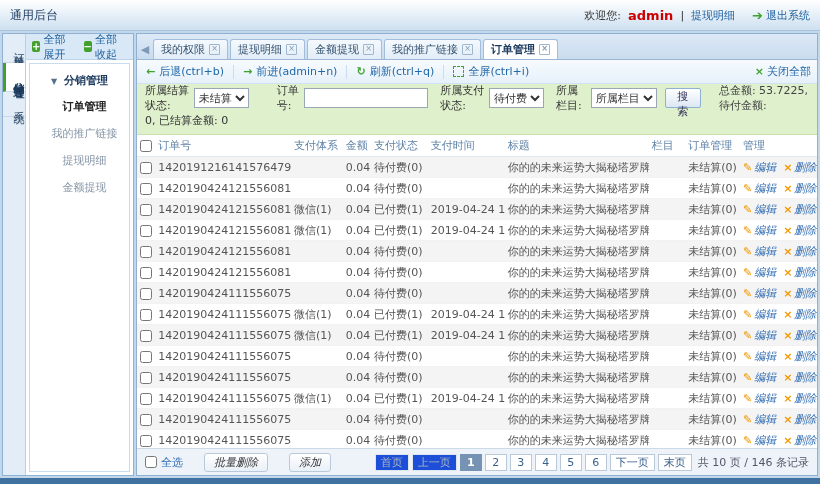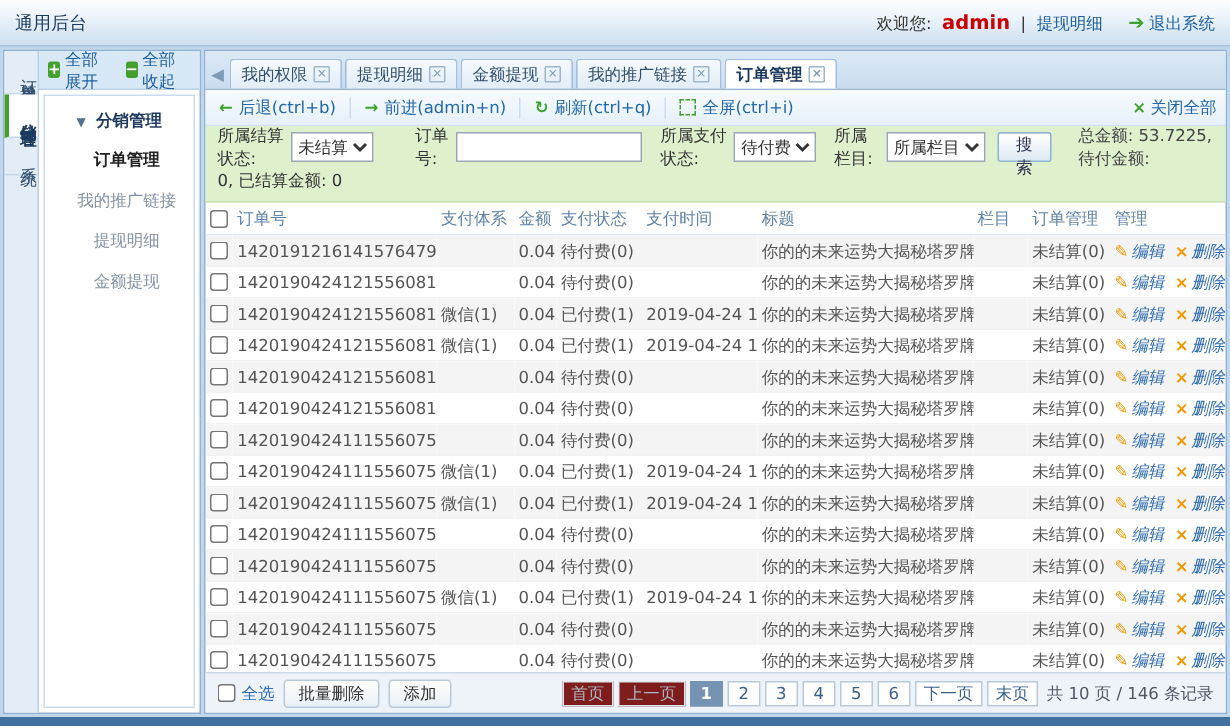--- a/index.html
+++ b/index.html
@@ -84,29 +84,29 @@
   .c-check{width:18px;} .c-no{width:134px;} .c-sys{width:51px;} .c-amt{width:28px;}
   .c-pstat{width:56px;} .c-ptime{width:76px;} .c-title{width:142px;} .c-cat{width:36px;}
   .c-settle{width:54px;} .c-mgmt{width:76px;}
   input[type=checkbox]{width:12px;height:12px;margin:0;vertical-align:middle;}
   .op-link{color:#2f6cb3;text-decoration:none;margin-right:7px;cursor:pointer;font-style:italic;}
   .op-icon{color:#f39800;font-weight:bold;margin-right:2px;}
 
   
   .footerbar{height:26px;background:#eef3f9;border-top:1px solid #ccd9e6;display:flex;
              align-items:center;padding:0 8px;flex:0 0 auto;}
-  .fbtn{height:19px;padding:0 9px;margin-left:6px;border:1px solid #b9c9d9;border-radius:3px;
+  .fbtn{height:19px;padding:0 9px;margin-left:21px;border:1px solid #b9c9d9;border-radius:3px;
         background:linear-gradient(#ffffff,#e9f0f7);color:#333;cursor:pointer;font-size:11px;
-        font-family:"DejaVu Sans","Liberation Sans",sans-serif;}
+        font-family:"DejaVu Sans","Liberation Sans",sans-serif;font-style:italic;}
   .select-all-label{color:#2f6cb3;margin-left:4px;}
   .pager{margin-left:auto;display:flex;align-items:center;}
   .pg{min-width:10px;height:15px;line-height:15px;border:1px solid #b9c9d9;background:#fff;
       text-align:center;padding:0 5px;margin-left:3px;color:#39608c;cursor:pointer;}
   .pg.active{background:#7693b4;color:#fff;border-color:#7693b4;font-weight:bold;}
-  .pg.disabled{color:#aab6c2;background:#7f1d1d;border-color:#dde5ed;cursor:default;}
+  .pg.disabled{color:#aab6c2;background:#1d4ed8;border-color:#dde5ed;cursor:default;}
   .pg-summary{margin-left:6px;color:#556;}
 
   .bottomstrip{height:6px;background:#41729f;flex:0 0 auto;}
 </style>
 </head>
 <body>
 
 <div class="app">
 
   <div class="topbar">

